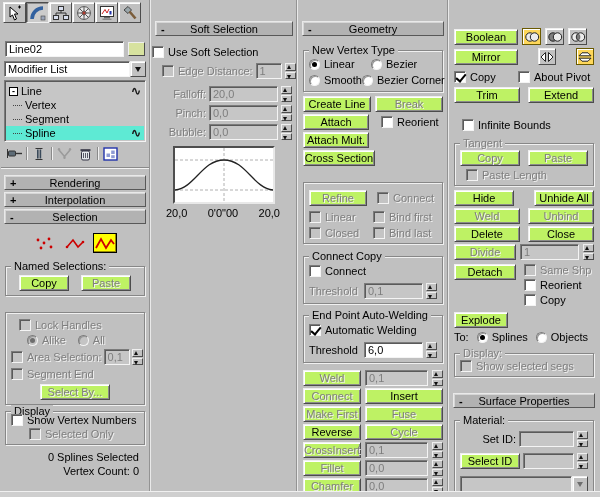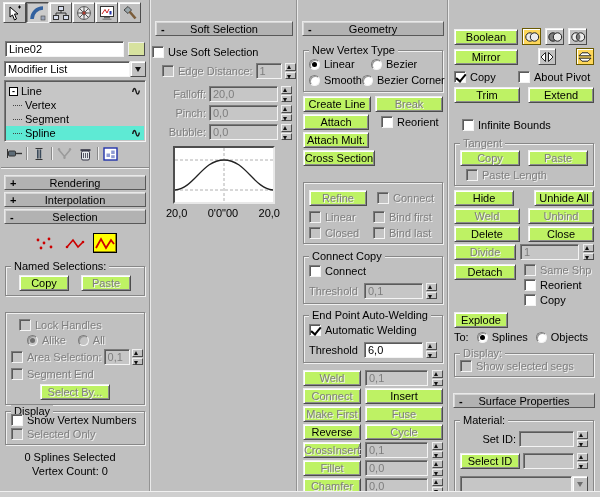--- a/index.html
+++ b/index.html
@@ -67,21 +67,21 @@
 .ib.act{background:#fed75a;border-color:#6b5a00 #6b5a00 #6b5a00 #6b5a00}
 
 .graph{width:102px;height:58px;margin:6px auto 0;background:#fff;border:2px solid;border-color:#4e4e4e #e8e8e8 #e8e8e8 #4e4e4e;display:flex;align-items:center;justify-content:center}
 .ax{display:flex;justify-content:space-between;margin:3px 16px 0 14px}
 
 .combo{display:flex;margin:0 3px}
 .carr{width:16px;height:16px;background:#c2c2c2;border:1px solid;border-color:#efefef #4c4c4c #4c4c4c #efefef;box-shadow:inset 1px 1px 0 #fff;display:flex;align-items:center;justify-content:center;flex:none}
 .tri{width:0;height:0;border:3.5px solid transparent;border-bottom:none;border-top:5px solid #111}
 .tri.dtri{border-top-color:#6e6e6e}
 .swatch{width:17px;height:14px;flex:none;background:#d7e29f;border:1px solid;border-color:#efefef #4c4c4c #4c4c4c #efefef}
-.st{text-align:center;padding-right:10px;line-height:14px}
+.st{text-align:right;padding-right:10px;line-height:14px}
 .vstack{display:flex;flex-direction:column;gap:3px}
 .mt2{margin-top:2px}.mt3{margin-top:3px}.mt4{margin-top:4px}.mt5{margin-top:5px}.mt6{margin-top:6px}.mt8{margin-top:16px}.mt10{margin-top:10px}.mt12{margin-top:12px}
 .w58{width:58px;flex:none}.w62{width:62px;flex:none}.w64{width:64px;flex:none}.w50{width:50px;flex:none}.w70{width:70px;flex:none}.w44{width:44px;flex:none}.w26{width:26px;flex:none}
 .tr{text-align:right;justify-content:flex-end;display:flex}
 </style>
 </head>
 <body>
 
 <div class="col" id="col1">
   <div class="tabs">
@@ -290,21 +290,21 @@
       <div class="b w70 d">Select By...</div>
     </div>
   </div>
 
   <div class="fd mt6" style="padding-top:2px">
     <span class="lg">Display</span>
     <div class="cb">
         <span class="bx"></span>
         <span class="lab">Show Vertex Numbers</span>
       </div>
-    <div class="cb d mt2" style="">
+    <div class="cb d mt2" style="margin-left:18px">
         <span class="bx"></span>
         <span class="lab">Selected Only</span>
       </div>
   </div>
 
   <div class="st mt5">
     <div>0 Splines Selected</div>
     <div>Vertex Count: 0</div>
   </div>
 </div>

